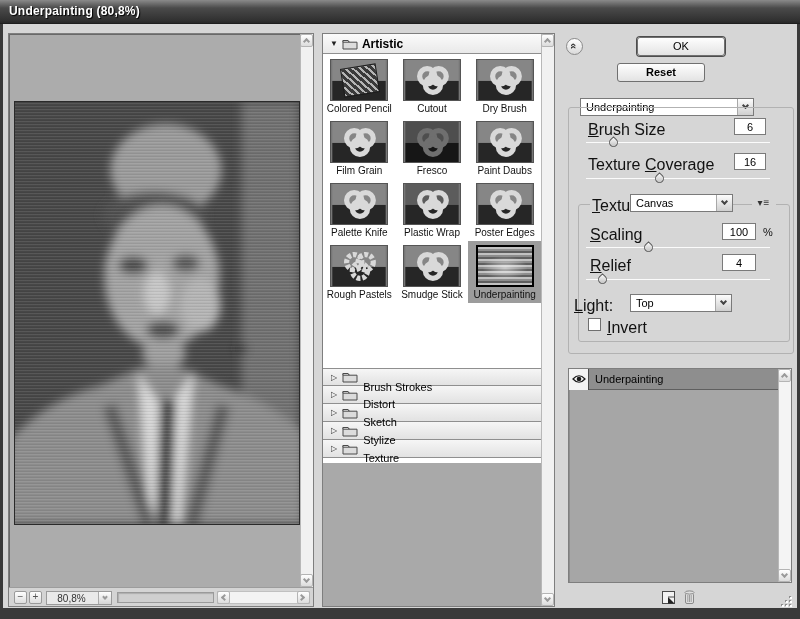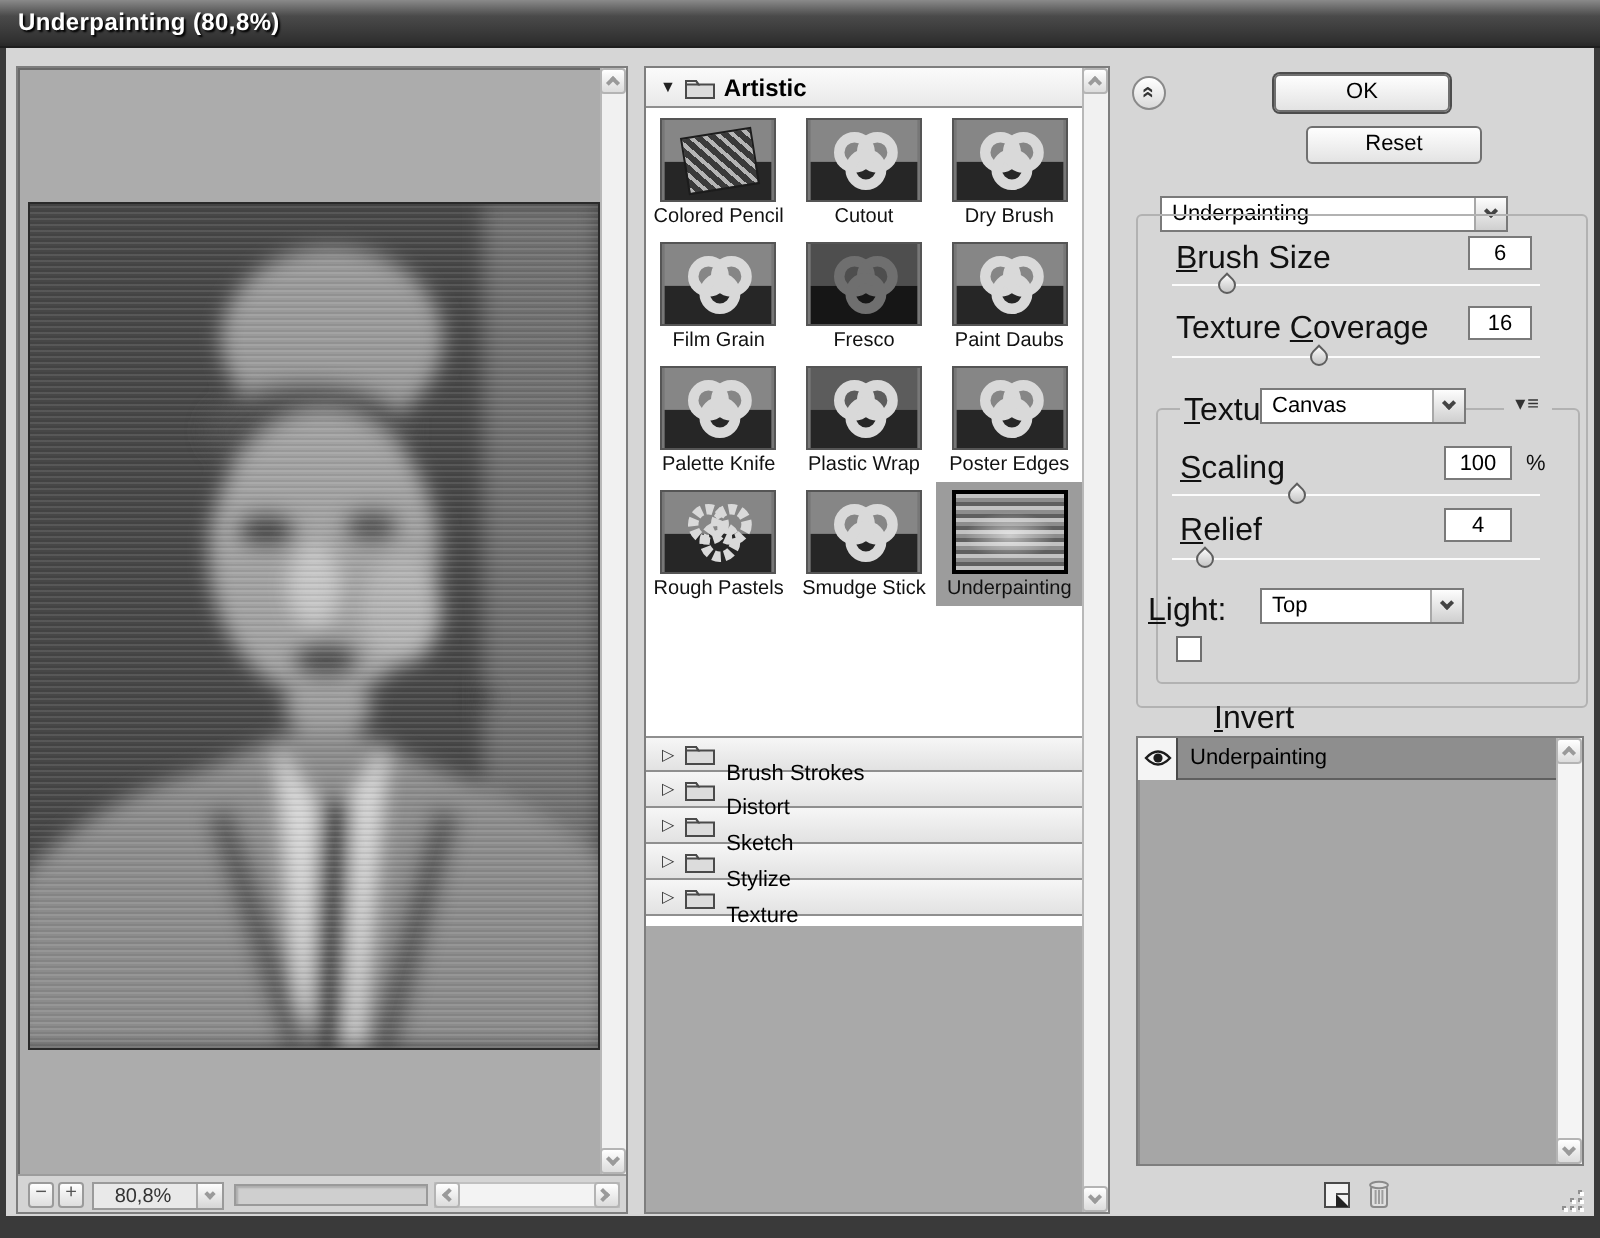--- a/index.html
+++ b/index.html
@@ -102,21 +102,21 @@
 
   
   #collapseBtn { position: absolute; left: 563px; top: 14px; width: 17px; height: 17px; border-radius: 50%;
     background: linear-gradient(#ffffff,#dadada); border: 1px solid #8a8a8a; }
   #collapseBtn .chev2 { position: absolute; left: 4px; top: 1px; font-size: 11px; font-weight: bold; color: #333;
     transform: rotate(90deg); }
 
   .xp-btn { position: absolute; width: 88px; height: 19px; background: linear-gradient(#fefefe,#e3e3e3);
     border: 1px solid #707070; border-radius: 3px; font-size: 11px; color: #000; text-align: center; line-height: 17px; cursor: pointer; }
   #okBtn { left: 634px; top: 13px; box-shadow: 0 0 0 1px #4d4d4d; }
-  #resetBtn { left: 650px; top: 39px; }
+  #resetBtn { left: 614px; top: 39px; font-weight: bold; }
 
   .xp-combo { position: absolute; height: 18px; background: #fff; border: 1px solid #7a7a7a; font-size: 11px; color: #000; }
   .xp-combo .cb-val { position: absolute; left: 5px; top: 2px; right: 18px; overflow: hidden; white-space: nowrap; }
   .xp-combo .cb-btn { position: absolute; right: 0; top: 0; bottom: 0; width: 16px;
     background: linear-gradient(#fdfdfd,#cfcfcf); border-left: 1px solid #a8a8a8; }
   .xp-combo .arr { border-color: #444; margin-top: 4px; }
   #filterCombo { left: 577px; top: 74px; width: 174px; }
   #textureCombo { left: 627px; top: 170px; width: 103px; }
   #lightCombo { left: 627px; top: 270px; width: 102px; }
 
@@ -133,21 +133,21 @@
   .slider { position: absolute; height: 11px; width: 184px; }
   .slider .sl-track { position: absolute; left: 0; right: 0; top: 5px; height: 1px; background: #8a8a8a; border-bottom: 1px solid #fbfbfb; }
   .slider .sl-thumb { position: absolute; top: 1px; width: 9px; height: 9px; margin-left: -5px;
     background: linear-gradient(135deg, #fafafa, #bdbdbd); border: 1px solid #5e5e5e;
     border-radius: 0 50% 50% 50%; transform: rotate(45deg); }
 
   #menuBtn { position: absolute; left: 749px; top: 172px; width: 24px; height: 14px; background: #d6d6d6;
     font-size: 10px; color: #333; text-align: center; line-height: 13px; letter-spacing: 1px; }
 
   #invertCb { position: absolute; left: 585px; top: 294px; width: 13px; height: 13px; background: #fff; border: 1px solid #6f6f6f; }
-  #invertLabel { left: 604px; top: 295px; margin-top: 32px; }
+  #invertLabel { left: 604px; top: 295px; }
 
   
   #layersPanel { position: absolute; left: 565px; top: 344px; width: 224px; height: 215px; background: #a6a6a6;
     border: 1px solid #7e7e7e; box-shadow: inset 1px 1px 0 #8d8d8d; }
   #layerRow { position: absolute; left: 0; top: 0; right: 13px; height: 21px; background: #8e8e8e;
     border-bottom: 1px solid #5f5f5f; display: flex; align-items: center; }
   #eyeBtn { width: 20px; height: 21px; background: #f4f4f4; border-right: 1px solid #4a4a4a; display: flex;
     align-items: center; justify-content: center; flex: 0 0 auto; }
   #layerRow .layer-name { font-size: 11px; color: #000; margin-left: 6px; }
   #lscroll { right: 0; top: 0; bottom: 0; background: #f4f4f4; }

